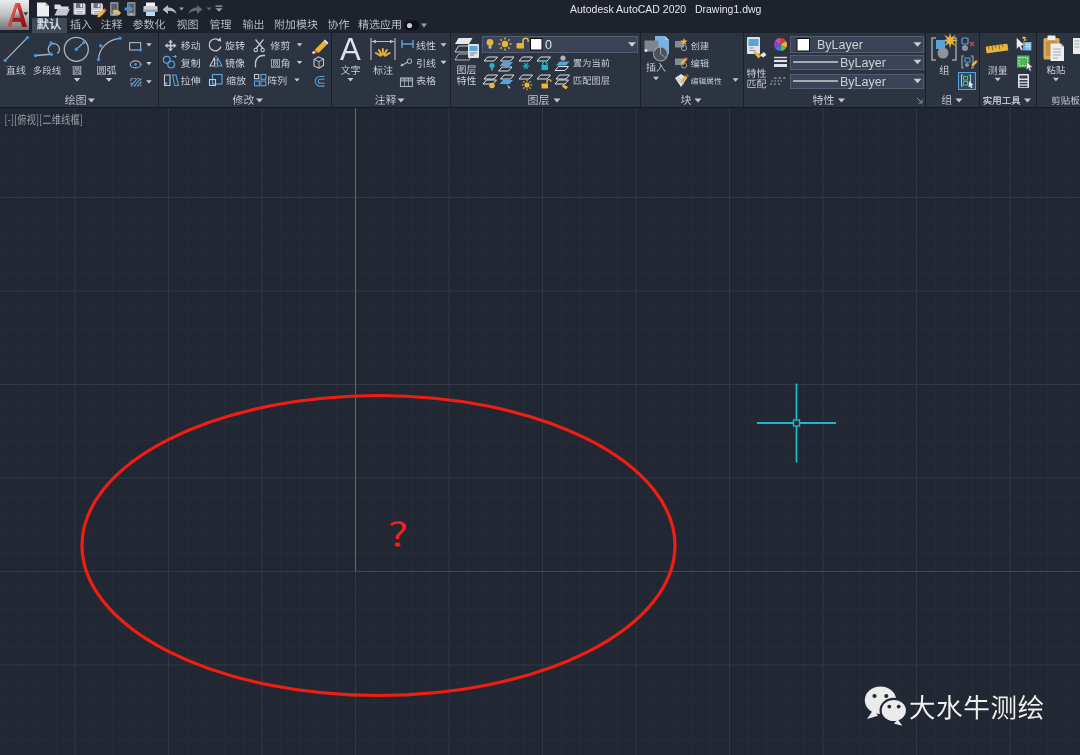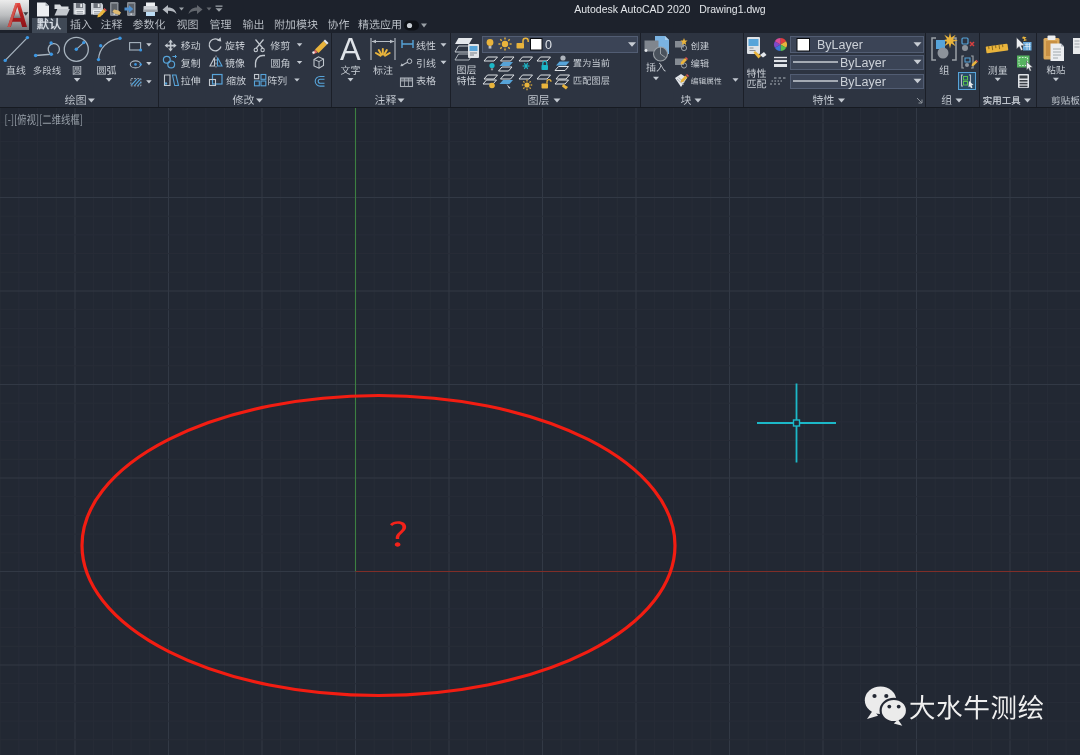--- a/index.html
+++ b/index.html
@@ -14,21 +14,21 @@
 <div style="position:absolute;left:640px;top:33px;width:1px;height:75px;background:#1b1f28"></div>
 <div style="position:absolute;left:743px;top:33px;width:1px;height:75px;background:#1b1f28"></div>
 <div style="position:absolute;left:925px;top:33px;width:1px;height:75px;background:#1b1f28"></div>
 <div style="position:absolute;left:979px;top:33px;width:1px;height:75px;background:#1b1f28"></div>
 <div style="position:absolute;left:1036px;top:33px;width:1px;height:75px;background:#1b1f28"></div>
 <div style="position:absolute;left:0;top:107px;width:1080px;height:1px;background:#161a21"></div>
 <div style="position:absolute;left:482px;top:36px;width:156px;height:17px;background:#3b4456;border:1px solid #525d73;box-sizing:border-box"></div>
 <div style="position:absolute;left:790px;top:36px;width:134px;height:17px;background:#3b4456;border:1px solid #525d73;box-sizing:border-box"></div>
 <div style="position:absolute;left:790px;top:55px;width:134px;height:15px;background:#3b4456;border:1px solid #525d73;box-sizing:border-box"></div>
 <div style="position:absolute;left:790px;top:74px;width:134px;height:15px;background:#3b4456;border:1px solid #525d73;box-sizing:border-box"></div>
-<div style="position:absolute;left:570px;top:3px;width:200px;text-align:center;font-size:10.5px;color:#e2e5e9;white-space:nowrap">Autodesk AutoCAD 2020&nbsp;&nbsp;&nbsp;Drawing1.dwg</div>
+<div style="position:absolute;left:570px;top:3px;width:200px;text-align:left;font-size:10.5px;color:#e2e5e9;white-space:nowrap">Autodesk AutoCAD 2020&nbsp;&nbsp;&nbsp;Drawing1.dwg</div>
 <div style="position:absolute;left:545px;top:38px;font-size:12.5px;color:#dfe3e8">0</div>
 <div style="position:absolute;left:817px;top:37.5px;font-size:12.5px;color:#ccd1d8">ByLayer</div>
 <div style="position:absolute;left:840px;top:55.5px;font-size:12.5px;color:#ccd1d8">ByLayer</div>
 <div style="position:absolute;left:840px;top:74.5px;font-size:12.5px;color:#ccd1d8">ByLayer</div>
 <div style="position:absolute;left:958px;top:71.5px;width:18px;height:18px;background:#2a4a66;border:1px solid #57a4d9;box-sizing:border-box"></div>
 <svg style="position:absolute;left:0;top:0;z-index:5" width="1080" height="755">
 <defs>
       <linearGradient id="lg" x1="0" y1="0" x2="0" y2="1">
         <stop offset="0" stop-color="#ececec"></stop>
         <stop offset="0.5" stop-color="#bdbfc1"></stop>

